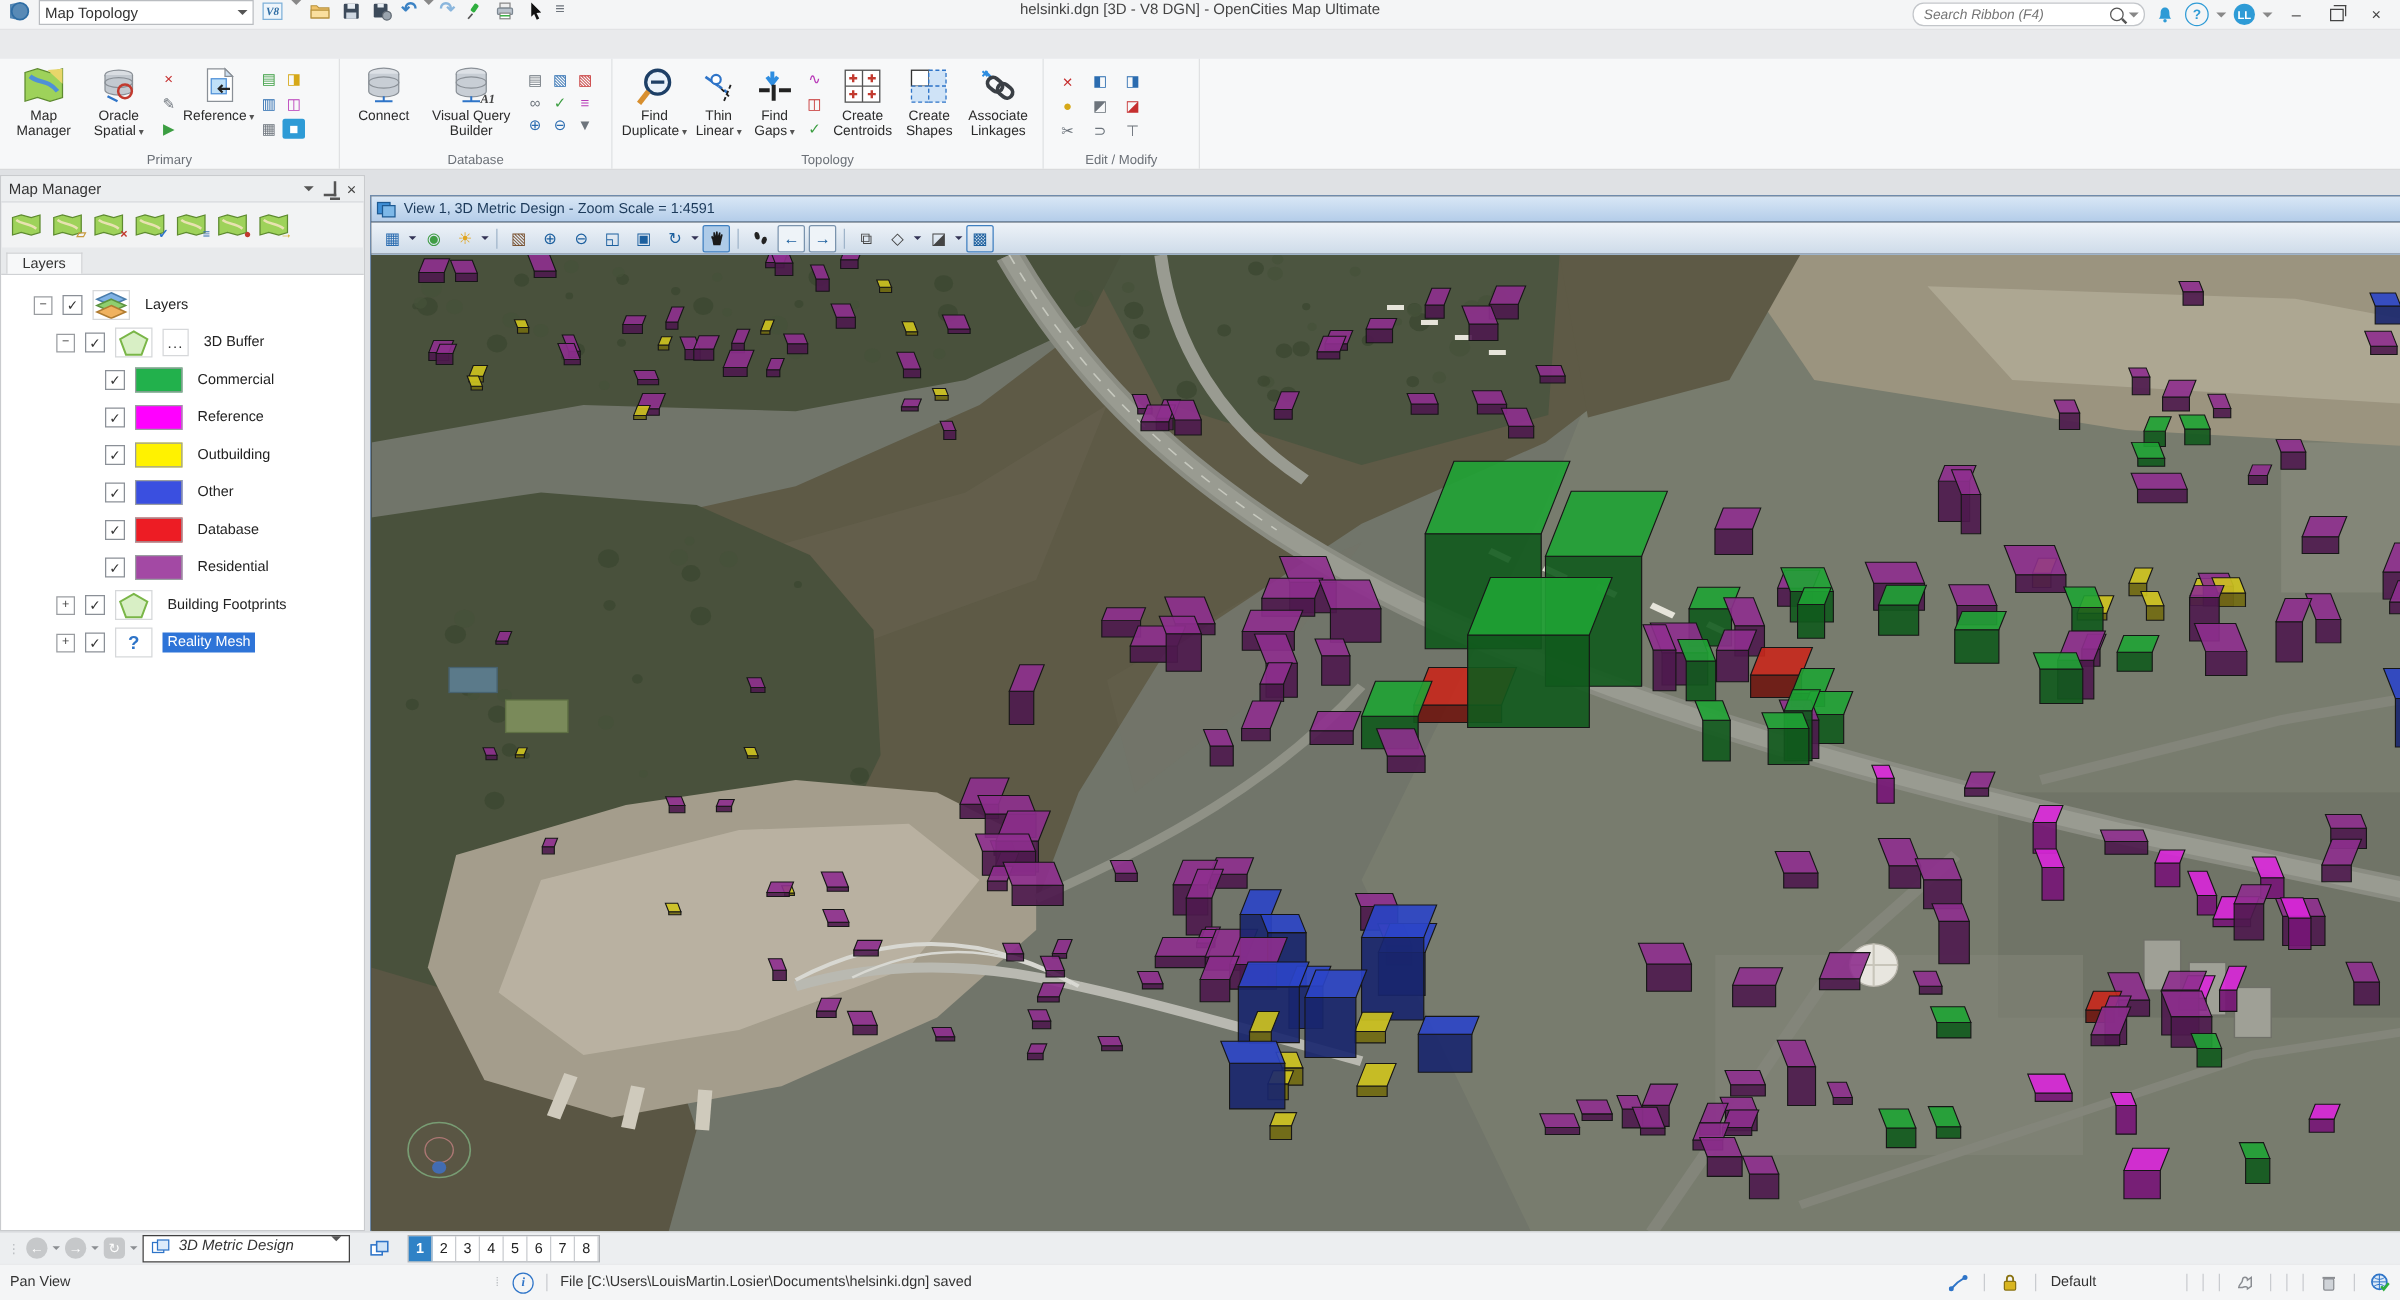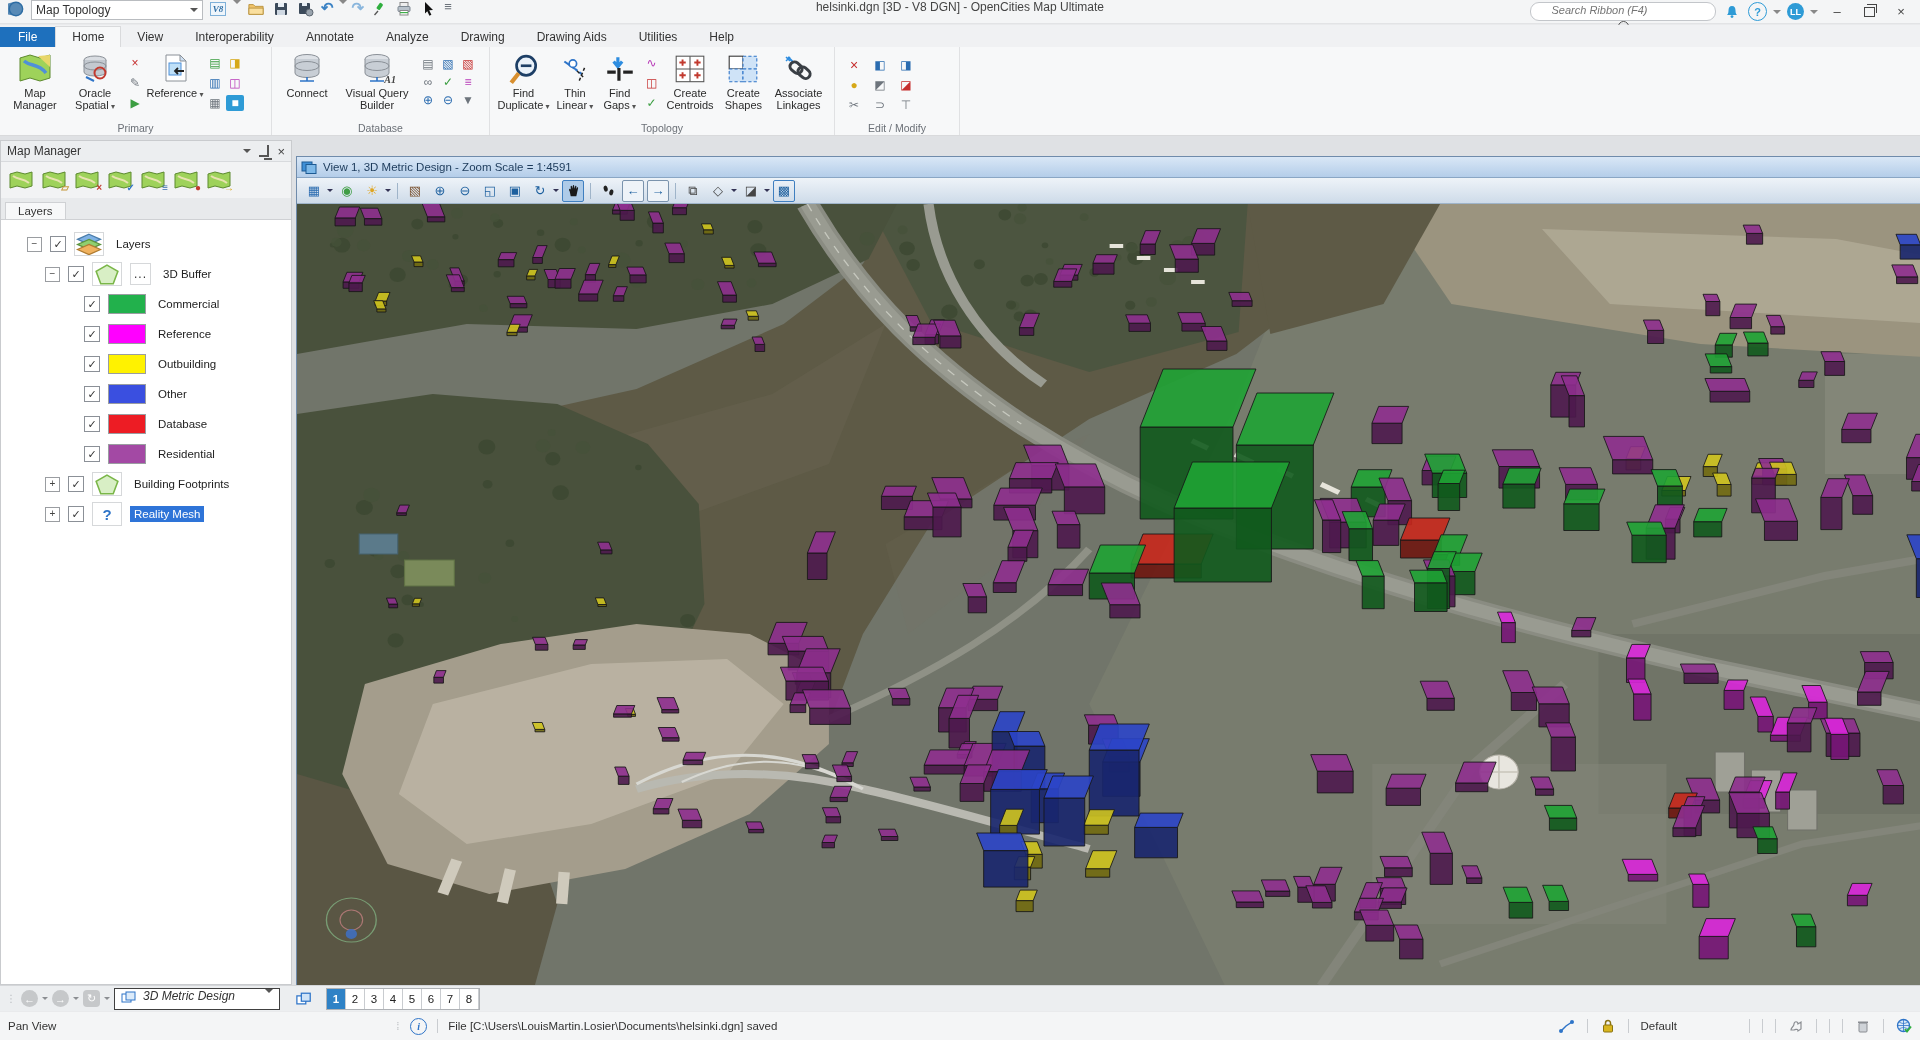--- a/index.html
+++ b/index.html
@@ -10,21 +10,21 @@
   .tb-ico svg{width:16px;height:16px;}
   .combo{display:flex;align-items:center;background:#fff;border:1px solid #b9bcc0;height:18px;padding:0 4px;gap:6px;}
   .workflow-combo{width:162px;justify-content:space-between;}
   .cmb-arrow{width:0;height:0;border-left:4px solid transparent;border-right:4px solid transparent;border-top:4px solid #555;}
   .v8badge{font:italic bold 9px "Liberation Serif",serif;color:#2e6da4;border:1px solid #7fb0d8;padding:1px 2px;background:#eef5fb;}
   .glyph{font-size:13px;line-height:1;}
   .undo{color:#3b82c4;font-size:15px;font-weight:bold;}
   .redo{color:#8ab6dd;font-size:15px;font-weight:bold;}
   .win-title{position:absolute;left:660px;width:600px;text-align:center;color:#444;font-size:12px;}
   .tb-right{margin-left:auto;display:flex;align-items:center;gap:6px;}
-  .searchbox{display:flex;align-items:center;background:#fff;border:1px solid #c3c6ca;border-radius:9px;height:17px;width:172px;padding:0 6px;gap:4px;flex-direction:column;}
+  .searchbox{display:flex;align-items:center;background:#fff;border:1px solid #c3c6ca;border-radius:9px;height:17px;width:172px;padding:0 6px;gap:4px;}
   .searchbox input{border:none;outline:none;flex:1;font:italic 11px "Liberation Sans",sans-serif;color:#8a8d90;background:transparent;}
   .mag{width:9px;height:9px;border:1.6px solid #555;border-radius:50%;position:relative;flex:none;}
   .mag::after{content:"";position:absolute;width:5px;height:1.6px;background:#555;transform:rotate(45deg);right:-4px;bottom:-2px;}
   .circ{width:17px;height:17px;border-radius:50%;display:inline-flex;align-items:center;justify-content:center;flex:none;}
   .help-circ{border:1.6px solid #2e9bd6;color:#2e9bd6;font-weight:bold;font-size:11px;}
   .avatar{background:#2e9bd6;color:#fff;font-weight:bold;font-size:9px;}
   .winbtn{width:26px;height:18px;display:inline-flex;align-items:center;justify-content:center;color:#444;font-size:13px;}
   .restore-g{width:9px;height:8px;border:1.2px solid #444;position:relative;}
   .restore-g::before{content:"";position:absolute;left:2px;top:-4px;width:9px;height:8px;border:1.2px solid #444;border-bottom:none;border-left:none;}
   
@@ -181,32 +181,20 @@
       <span class="circ avatar">LL</span>
       <span class="cmb-arrow" style="border-top-color:#888"></span>
       <span class="winbtn">–</span>
       <span class="winbtn">
           <span class="restore-g"></span>
         </span>
       <span class="winbtn">×</span>
     </div>
   </div>
 
-  <div class="tabrow">
-    <span class="rtab file">File</span>
-    <span class="rtab active">Home</span>
-    <span class="rtab">View</span>
-    <span class="rtab">Interoperability</span>
-    <span class="rtab">Annotate</span>
-    <span class="rtab">Analyze</span>
-    <span class="rtab">Drawing</span>
-    <span class="rtab">Drawing Aids</span>
-    <span class="rtab">Utilities</span>
-    <span class="rtab">Help</span>
-  </div>
 
   <div class="ribbon">
     <div class="rgroup" style="width:272px">
       <div class="bigbtn">
         <span class="bigicon">
             <svg viewBox="0 0 34 30">
               <path d="M2,5 L12,2 L22,5 L32,2 L32,25 L22,28 L12,25 L2,28 Z" fill="#9ed25a" stroke="#5d8a2f"></path>
               <path d="M6,8 C13,14 20,10 28,20" stroke="#4f90d8" stroke-width="3.5" fill="none"></path>
               <path d="M20,3 L32,2 L32,14 Z" fill="#e8d66a"></path>
             </svg>

